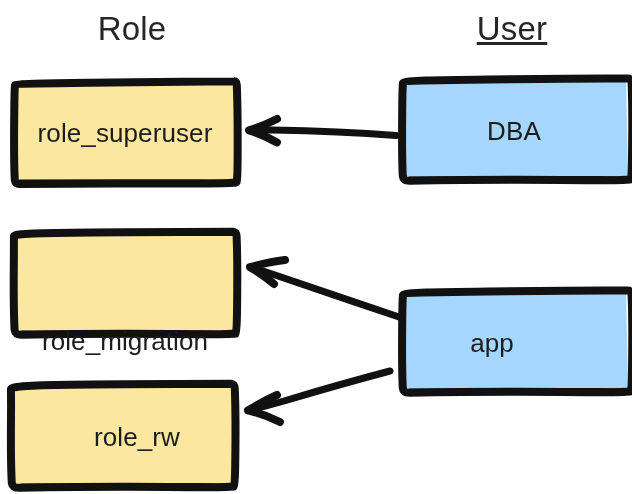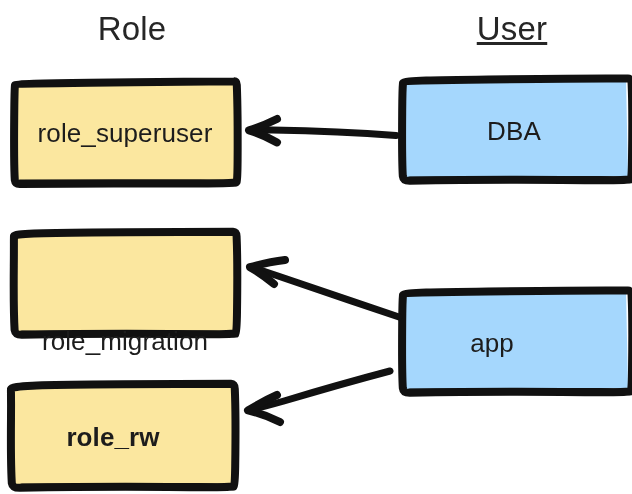--- a/index.html
+++ b/index.html
@@ -37,21 +37,21 @@
     position: absolute;
     font-size: 26px;
     color: #1c1c1c;
     font-family: "Liberation Sans", sans-serif;
     text-align: center;
     white-space: nowrap;
     letter-spacing: 0.1px;
   }
   #label-role_superuser { left: 12px;  top: 118px; width: 226px; }
   #label-role_migration { left: 12px;  top: 284px; width: 226px; margin-top: 42px; }
-  #label-role_rw        { left: 0;  top: 422px; width: 226px; font-weight: bold; }
+  #label-role_rw        { left: 24px;  top: 422px; width: 226px; }
   #label-dba            { left: 400px; top: 116px; width: 228px; }
   #label-app            { left: 400px; top: 328px; width: 184px; }
 
   .hit {
     position: absolute;
     background: transparent;
   }
 </style>
 </head>
 <body>

